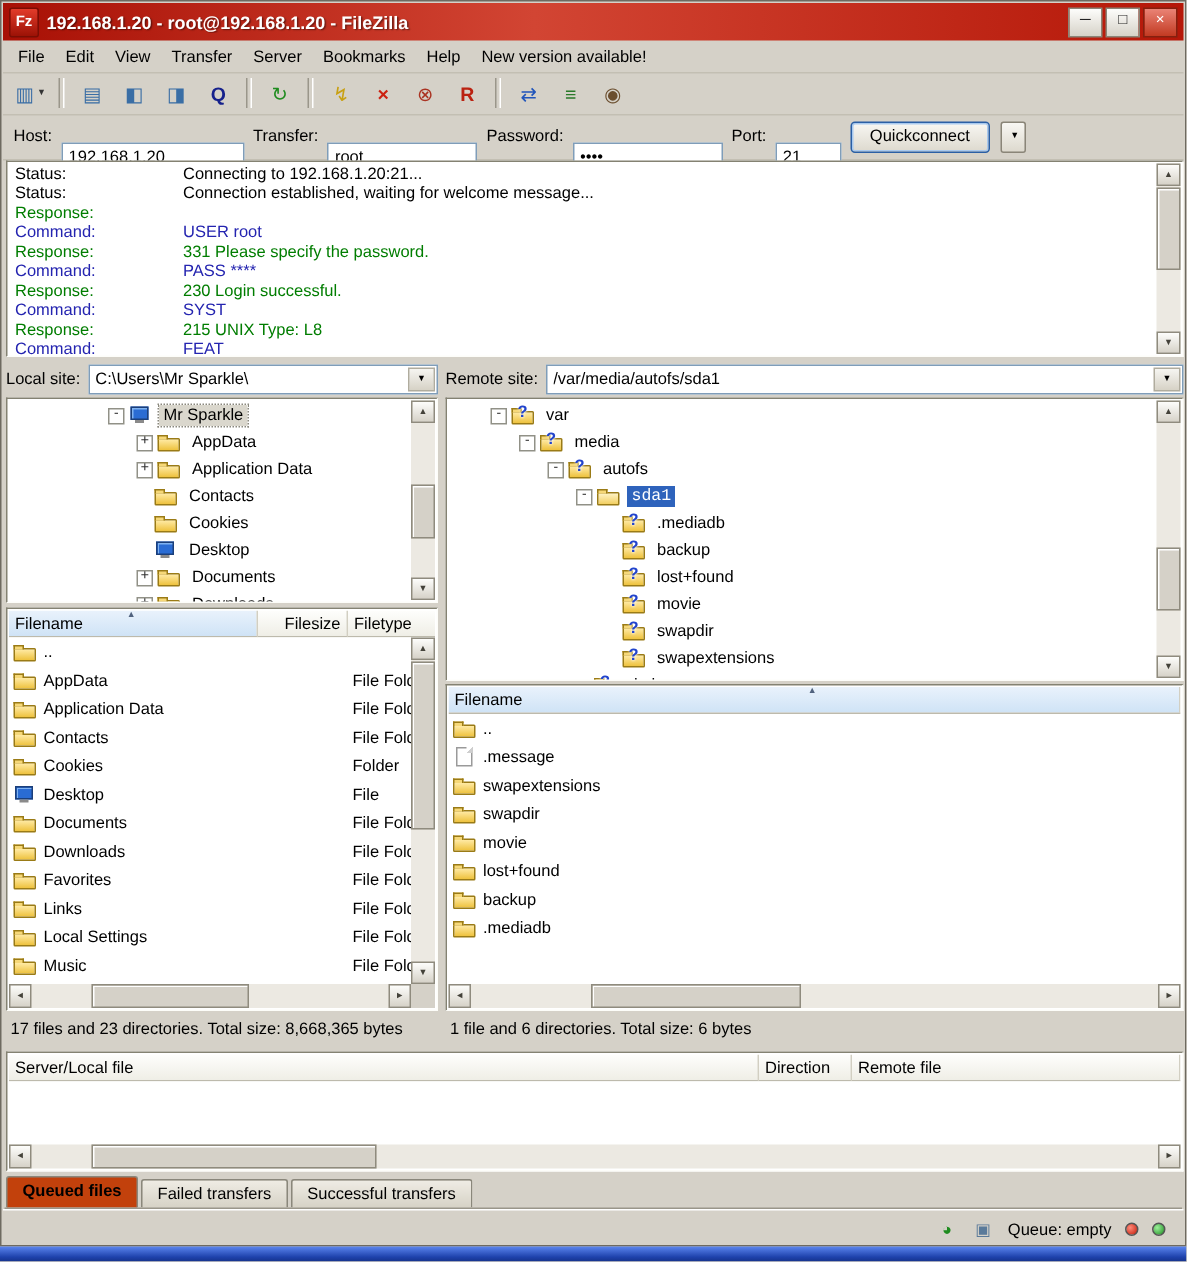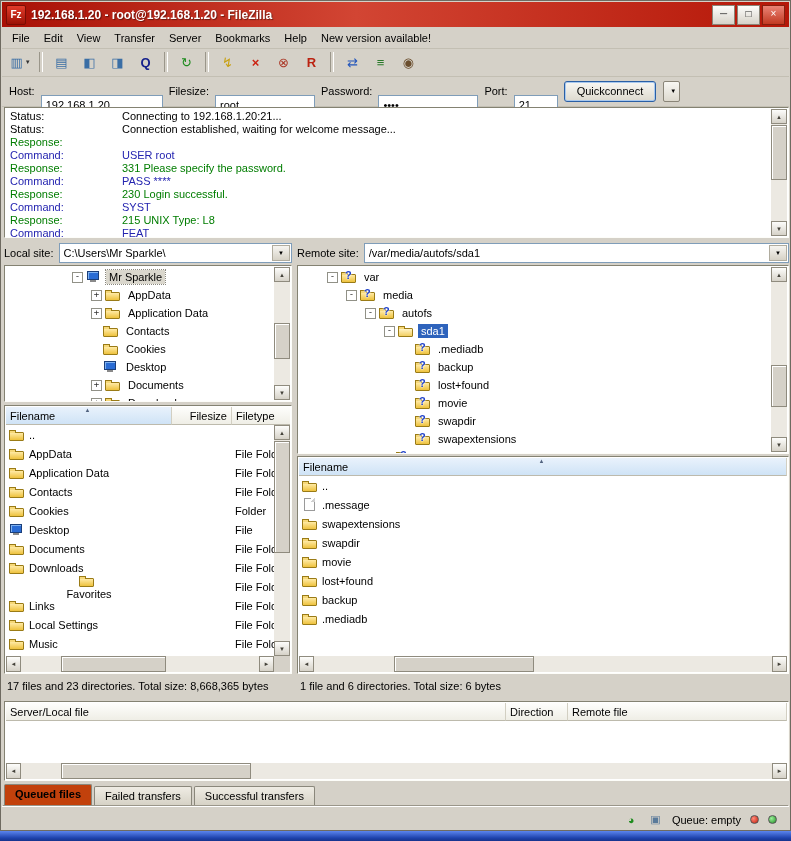--- a/index.html
+++ b/index.html
@@ -63,21 +63,21 @@
   
   #local-tree{position:absolute;left:3px;top:264px;width:288px;height:137px;overflow:hidden;}
   #remote-tree{position:absolute;left:296px;top:264px;width:492px;height:189px;overflow:hidden;}
   .trows{position:absolute;left:2px;top:2px;right:18px;bottom:0;overflow:hidden;}
   .trow{height:18px;display:flex;align-items:center;white-space:nowrap;}
   .tindent{flex:none;}
   .expander{flex:none;width:9px;height:9px;border:1px solid #919187;background:#fff;
     font:9px/7px "DejaVu Sans Mono",monospace;text-align:center;color:#333;margin-right:3px;}
   .expgap{flex:none;width:12px;}
   .tlabel{padding:1px 3px;}
-  .tlabel.sel{background:#2e63bc;color:#fff;}
+  .tlabel.sel{background:#2e63bc;color:#fff;font-family:Liberation Mono, monospace;}
   .tlabel.selin{background:#dad7cd;outline:1px dotted #8a887e;}
 
   
   .ico{flex:none;width:17px;height:14px;position:relative;margin-right:3px;}
   .ico.folder::before,.ico.folder-q::before,.ico.folder-open::before{content:"";position:absolute;left:0;top:4px;
     width:15px;height:9px;background:linear-gradient(#ffeaa4,#eec23e);border:1px solid #9a7b16;border-radius:1px;box-sizing:border-box;}
   .ico.folder::after,.ico.folder-q::after,.ico.folder-open::after{content:"";position:absolute;left:0;top:2px;
     width:7px;height:3px;background:#f6d878;border:1px solid #9a7b16;border-bottom:none;box-sizing:border-box;}
   .ico.folder-open::before{background:linear-gradient(#fff3c4,#f2cf62);}
   .qm{position:absolute;left:4px;top:-1px;color:#2244cc;font:bold 11px "Liberation Sans",sans-serif;
@@ -217,21 +217,21 @@
         <b class="tglyph" style="color: rgb(42, 122, 42);">≡</b>
       </span>
       <span class="tbtn">
         <b class="tglyph" style="color: rgb(107, 78, 46);">◉</b>
       </span>
     </div>
 
   <div id="quickbar">
     <span class="lbl">Host:</span>
     <input id="host-input" value="192.168.1.20" style="">
-    <span class="lbl">Filesize:</span>
+    <span class="lbl">Transfer:</span>
     <input id="username-input" value="root" style="">
     <span class="lbl">Password:</span>
     <input id="password-input" value="••••" style="">
     <span class="lbl">Port:</span>
     <input id="port-input" value="21" style="">
     <button id="qc-btn">Quickconnect</button>
     <button id="qc-drop">▼</button>
   </div>
 
   <div id="log" class="sunken">
@@ -525,21 +525,21 @@
         </div>
         <div class="lrow">
           <span class="lcell" style="width: 166px;">
             <i class="ico folder"></i>
             <span class="fname">Downloads</span>
           </span>
           <span class="lcell r" style="width: 60px;"></span>
           <span class="lcell fill">File Folder</span>
         </div>
         <div class="lrow">
-          <span class="lcell" style="width: 166px; flex-direction: column;">
+          <span class="lcell" style="width: 166px;">
             <i class="ico folder"></i>
             <span class="fname">Favorites</span>
           </span>
           <span class="lcell r" style="width: 60px;"></span>
           <span class="lcell fill">File Folder</span>
         </div>
         <div class="lrow">
           <span class="lcell" style="width: 166px;">
             <i class="ico folder"></i>
             <span class="fname">Links</span>

